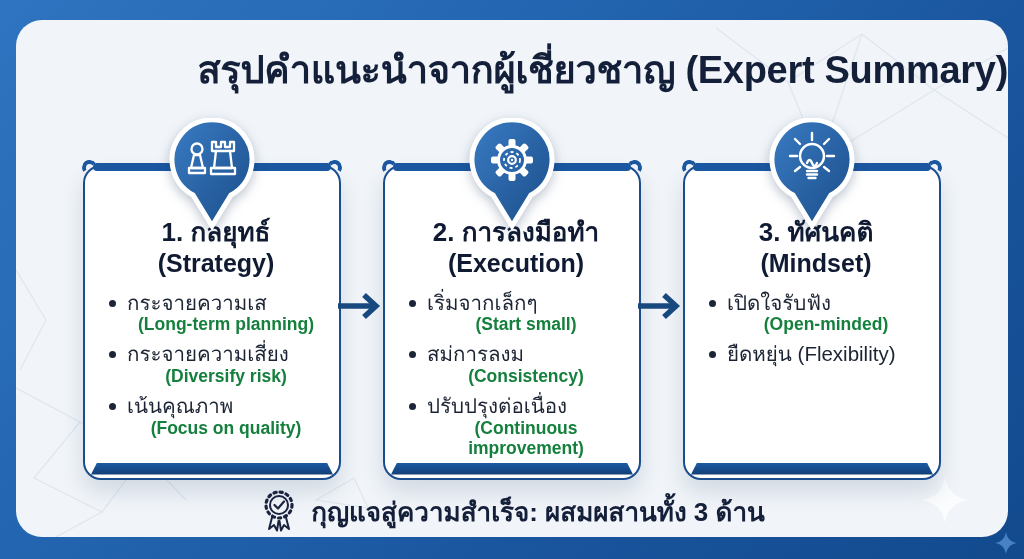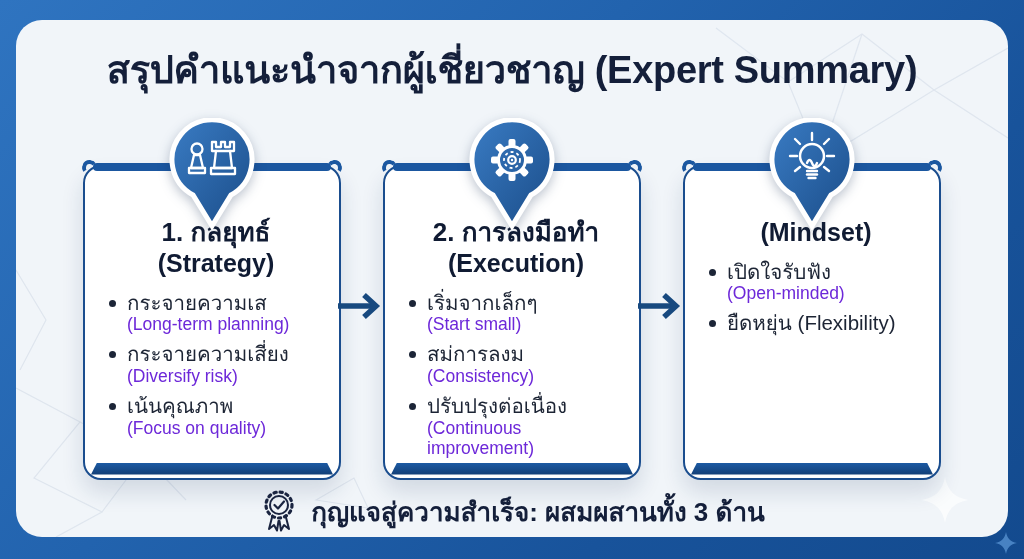--- a/index.html
+++ b/index.html
@@ -14,21 +14,21 @@
     background:linear-gradient(135deg, var(--frame-blue-light,#2f74c0) 0%, #2263ae 40%, #18539b 72%, var(--frame-blue-dark,#134a8e) 100%);
   }
   .panel{
     position:absolute; left:16px; top:20px; right:16px; bottom:22px;
     background:var(--panel-bg,#f1f5f9); border-radius:26px; overflow:hidden;
   }
   .mesh{position:absolute; inset:0; pointer-events:none;}
   .sparkle-big{position:absolute; right:40px; bottom:14px; opacity:.8;}
   .sparkle-frame{position:absolute; right:7px; bottom:5px;}
   .page-title{
-    margin-top:28px; text-align:center; font-size:38px; font-weight:800;
+    margin-top:28px; text-align:right; font-size:38px; font-weight:800;
     color:var(--text-navy,#141f3a); line-height:1.2; letter-spacing:-.3px;
     position:relative; z-index:2;
   }
   .cards-row{
     position:relative; z-index:2; margin-top:24px;
     display:flex; justify-content:center; align-items:flex-start;
   }
   .card-col{position:relative; width:258px; height:362px;}
   .pin{
     position:absolute; top:0; left:50%; transform:translateX(-50%); z-index:3;
@@ -50,21 +50,21 @@
   .card-heading{text-align:center; color:#101b33; font-weight:800; margin-bottom:13px;}
   .h-th{font-size:26px; line-height:1.2;}
   .h-en{font-size:25px; line-height:1.2;}
   .bullets{list-style:none;}
   .bullets li{position:relative; padding-left:20px; margin-bottom:8px;}
   .bullets li::before{
     content:''; position:absolute; left:2px; top:9px; width:7px; height:7px;
     border-radius:50%; background:#1c2537;
   }
   .b-th{font-size:20.5px; font-weight:500; color:#1c2434; line-height:1.15;}
-  .b-en{font-size:17.5px; font-weight:400; color:#6d28d9; line-height:1.15;}
+  .b-en{font-size:17.5px; font-weight:700; color:#15803d; line-height:1.15;text-align:center;}
   .arrow-col{
     width:42px; display:flex; justify-content:center; position:relative; z-index:4;
   }
   .arrow-col svg{margin-top:172px; margin-left:-6px; margin-right:-6px;}
   .card-base{
     position:absolute; left:6px; right:6px; bottom:3px; height:12px;
     background:linear-gradient(180deg,#1c5aa3,#123e75);
     clip-path:polygon(2.5% 0, 97.5% 0, 100% 100%, 0 100%);
   }
   .footer-line{
@@ -238,20 +238,21 @@
             <path d="M43 45 q2.5 -6 5 0 q2.5 6 5 0"></path>
             <path d="M43 53 H53"></path>
             <path d="M43 56.5 H53"></path>
             <path d="M44.5 60 H51.5"></path>
           </g>
         </svg>
         <div class="card-body">
           <span class="curl curl-l"></span>
           <span class="curl curl-r"></span>
           <div class="card-heading">
+            <div class="h-th">3. ทัศนคติ</div>
             <div class="h-en">(Mindset)</div>
           </div>
           <ul class="bullets">
             <li>
               <div class="b-th">เปิดใจรับฟัง</div>
               <div class="b-en">(Open-minded)</div>
             </li>
             <li>
               <div class="b-th">ยืดหยุ่น (Flexibility)</div>
               <div class="b-en"></div>

